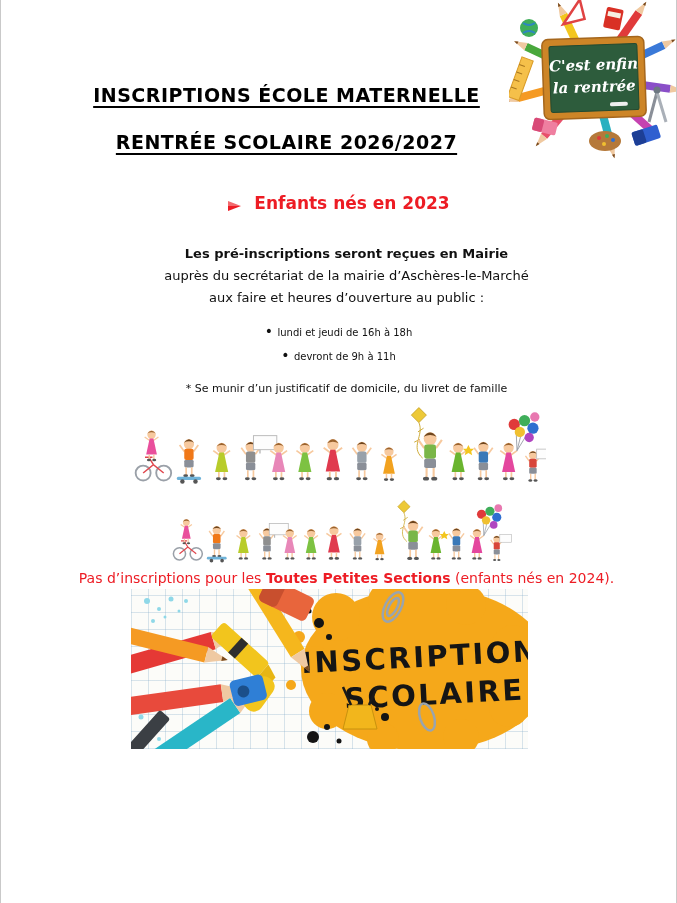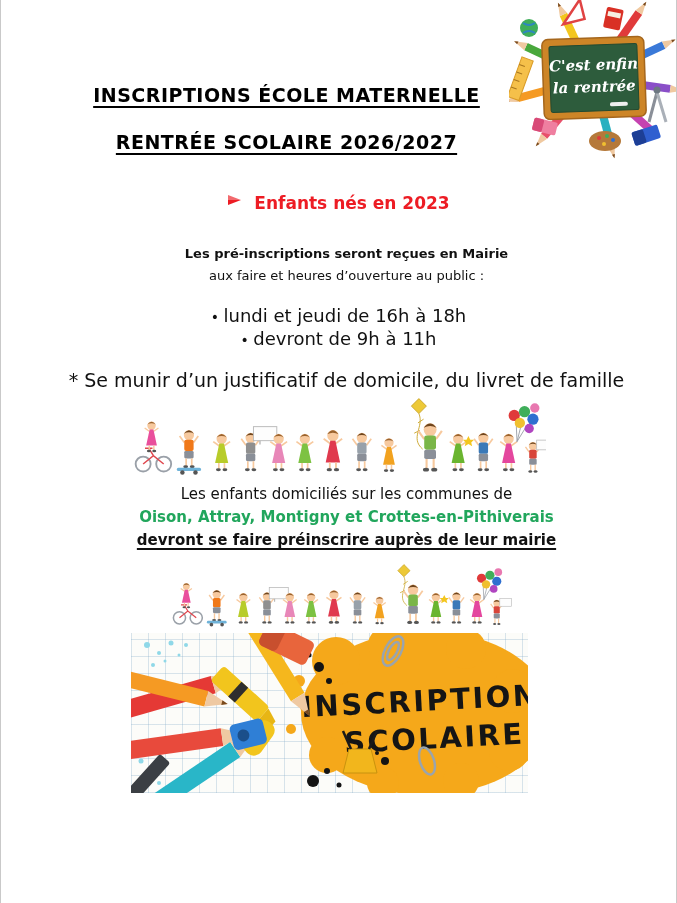--- a/index.html
+++ b/index.html
@@ -25,27 +25,27 @@
     text-underline-offset:4px;
     color:#000;
   }
   .title1{margin-top:84px;margin-right:120px;}
   .title2{margin-top:25px;margin-right:120px;}
   .highlight{
     margin-top:40px;
     font-size:17px;
     font-weight:bold;
     color:#ed1c24;
-    display:flex;align-items:flex-start;justify-content:center;gap:12px;
+    display:flex;align-items:flex-end;justify-content:center;gap:12px;
   }
   .intro{margin-top:30px;font-size:13px;line-height:22px;}
   .intro .b{font-weight:bold;}
-  .hours{margin-top:18px;font-size:18px;line-height:22px;list-style:none;padding:0;}
+  .hours{margin-top:11px;font-size:10px;line-height:22px;list-style:none;padding:0;}
   .hours li::before{content:"•  ";font-size:14px;}
-  .note{font-size:19px;line-height:22px;}
+  .note{font-size:11px;line-height:22px;}
   .band{display:block;margin:0 auto;width:415px;}
   .band1{height:86px;margin-top:2px;}
   .band2{height:70px;margin-top:8px;}
   .communes{margin-top:4px;font-size:15px;line-height:23px;}
   .communes .green{color:#21a65c;font-weight:bold;}
   .communes .u{
     font-weight:bold;
     text-decoration:underline;
     text-decoration-thickness:1.5px;
     text-underline-offset:3px;
@@ -277,46 +277,43 @@
   <div class="highlight">
     <svg width="15" height="14" viewBox="0 0 15 14">
       <polygon points="1,2 14,7 1,7" fill="#f26a6e"></polygon>
       <polygon points="1,12 14,7 1,7" fill="#ed1c24"></polygon>
     </svg>
     <span>Enfants nés en 2023</span>
   </div>
 
   <div class="intro center">
     <div class="b">Les pré-inscriptions seront reçues en Mairie</div>
+    <div>auprès du secrétariat de la mairie d’Aschères-le-Marché</div>
     <div>aux faire et heures d’ouverture au public :</div>
   </div>
 
   <ul class="hours center">
     <li>lundi et jeudi de 16h à 18h</li>
     <li>devront de 9h à 11h</li>
   </ul>
 
   <div class="note center">
     <div>* Se munir d’un justificatif de domicile, du livret de famille</div>
   </div>
 
   <svg class="band band1" viewBox="0 0 440 92" preserveAspectRatio="xMidYMax meet">
     <use href="#kids-band"></use>
   </svg>
 
-  <div class="communes center">
-    <div>Les enfants domiciliés sur les communes de</div>
-    <div class="green">Oison, Attray, Montigny et Crottes-en-Pithiverais</div>
-    <div class="u">devront se faire préinscrire auprès de leur mairie</div>
-  </div>
 
   <svg class="band band2" viewBox="0 0 440 92" preserveAspectRatio="xMidYMax meet">
     <use href="#kids-band"></use>
   </svg>
 
+  <div class="tps center"><span>Pas d’inscriptions pour les </span><span class="b">Toutes Petites Sections</span><span> (enfants nés en 2024).</span></div>
 
   <div class="banner-wrap">
     <svg viewBox="0 0 397 160" width="397" height="160">
 
       <g fill="#8fd8e8">
         <circle cx="16" cy="12" r="3"></circle>
           <circle cx="28" cy="20" r="2"></circle>
           <circle cx="40" cy="10" r="2.5"></circle>
         <circle cx="22" cy="32" r="2"></circle>
           <circle cx="34" cy="28" r="1.5"></circle>

